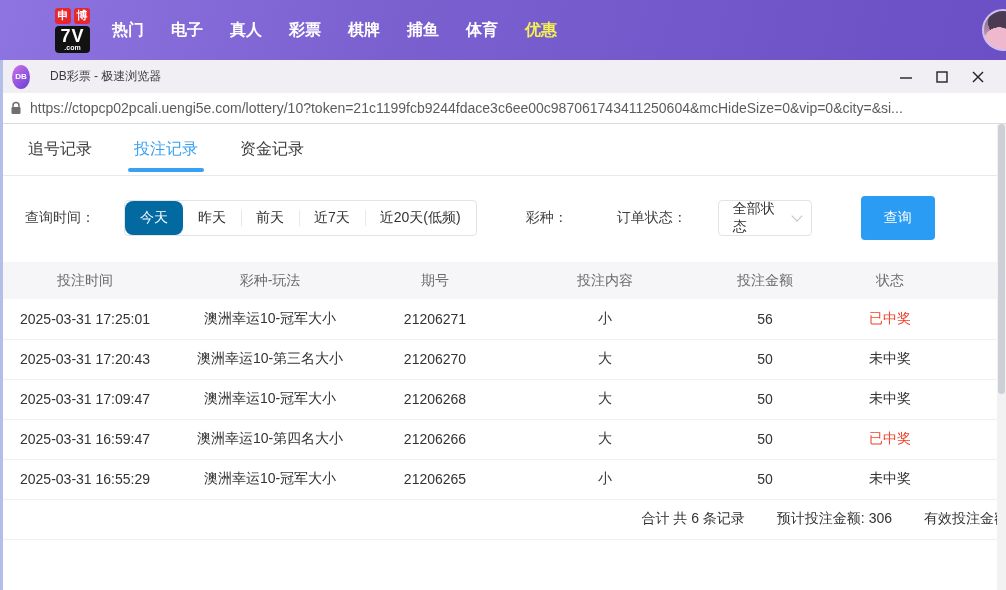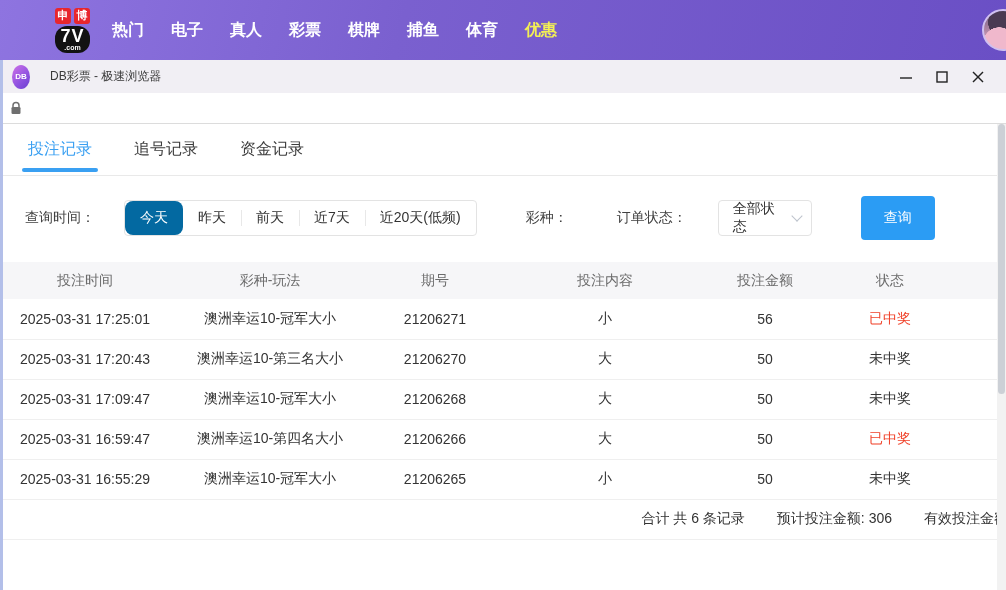--- a/index.html
+++ b/index.html
@@ -16,21 +16,21 @@
     padding-left:55px;
     background:linear-gradient(105deg,#8e74e0 0%,#7a60cf 40%,#6a4fc5 100%);
   }
   .logo { display:flex; flex-direction:column; align-items:center; margin-right:22px; cursor:pointer; }
   .logo-row { display:flex; gap:3px; margin-bottom:2px; }
   .logo-sq {
     width:16px; height:16px; background:#e8262d; color:#fff; font-size:11px; font-weight:bold;
     display:flex; align-items:center; justify-content:center; border-radius:3px;
   }
   .logo-black {
-    background:#121212; color:#fff; border-radius:12px; padding:1px 5px 2px; text-align:center; line-height:1;
+    background:#121212; color:#fff; border-radius:4px; padding:1px 5px 2px; text-align:center; line-height:1;
   }
   .logo-7v { font-size:18px; font-weight:800; letter-spacing:1px; }
   .logo-com { font-size:7px; font-weight:700; margin-top:-1px; }
   .nav-items { display:flex; gap:27px; }
   .nav-item { color:#ffffff; font-size:16px; font-weight:600; cursor:pointer; text-decoration:none; }
   .nav-item.highlight { color:#f3ef55; }
   .avatar {
     position:absolute; right:-18px; top:9px; width:42px; height:42px; border-radius:50%;
     border:2px solid #cfc0f0;
     background:
@@ -166,32 +166,33 @@
     </div>
   </div>
 
   <div class="urlbar">
     <span class="lock">
       <svg width="12" height="14" viewBox="0 0 12 14">
           <path d="M3 6 V4.5 a3 3 0 0 1 6 0 V6" fill="none" stroke="#6f6f6f" stroke-width="1.5"></path>
           <rect x="1.5" y="6" width="9" height="7" rx="1.2" fill="#6f6f6f"></rect>
         </svg>
     </span>
+    <span class="url-text">https://ctopcp02pcali.uengi5e.com/lottery/10?token=21c1199fcb9244fdace3c6ee00c987061743411250604&amp;mcHideSize=0&amp;vip=0&amp;city=&amp;si...</span>
   </div>
 
   <div class="left-strip"></div>
 
   <main class="content">
 
     <div class="tabs">
+        <div class="tab">
+          <span>追号记录</span>
+        </div>
         <div class="tab active">
           <span>投注记录</span>
-        </div>
-        <div class="tab">
-          <span>追号记录</span>
         </div>
         <div class="tab">
           <span>资金记录</span>
         </div>
       </div>
 
     <div class="filters">
       <span class="filter-label">查询时间：</span>
       <div class="time-group">
           <div class="time-opt active">

